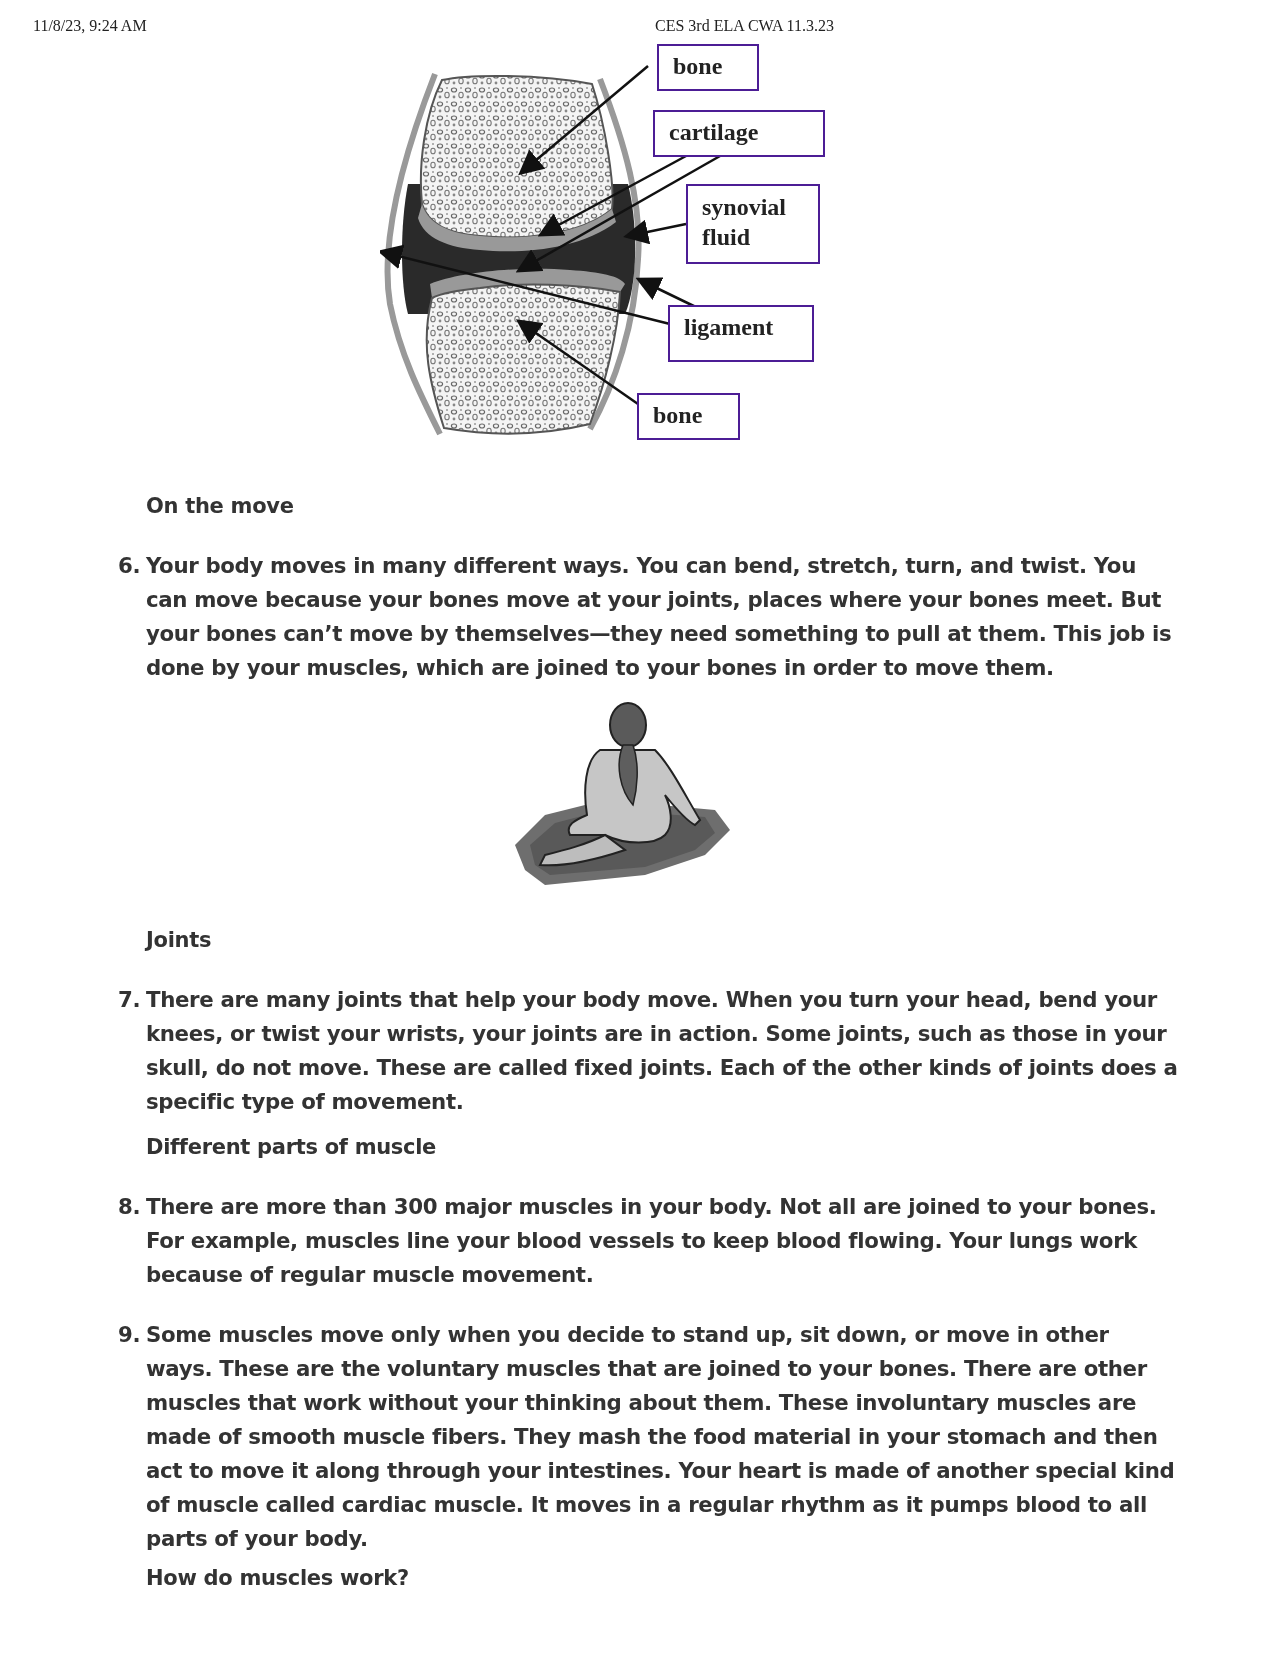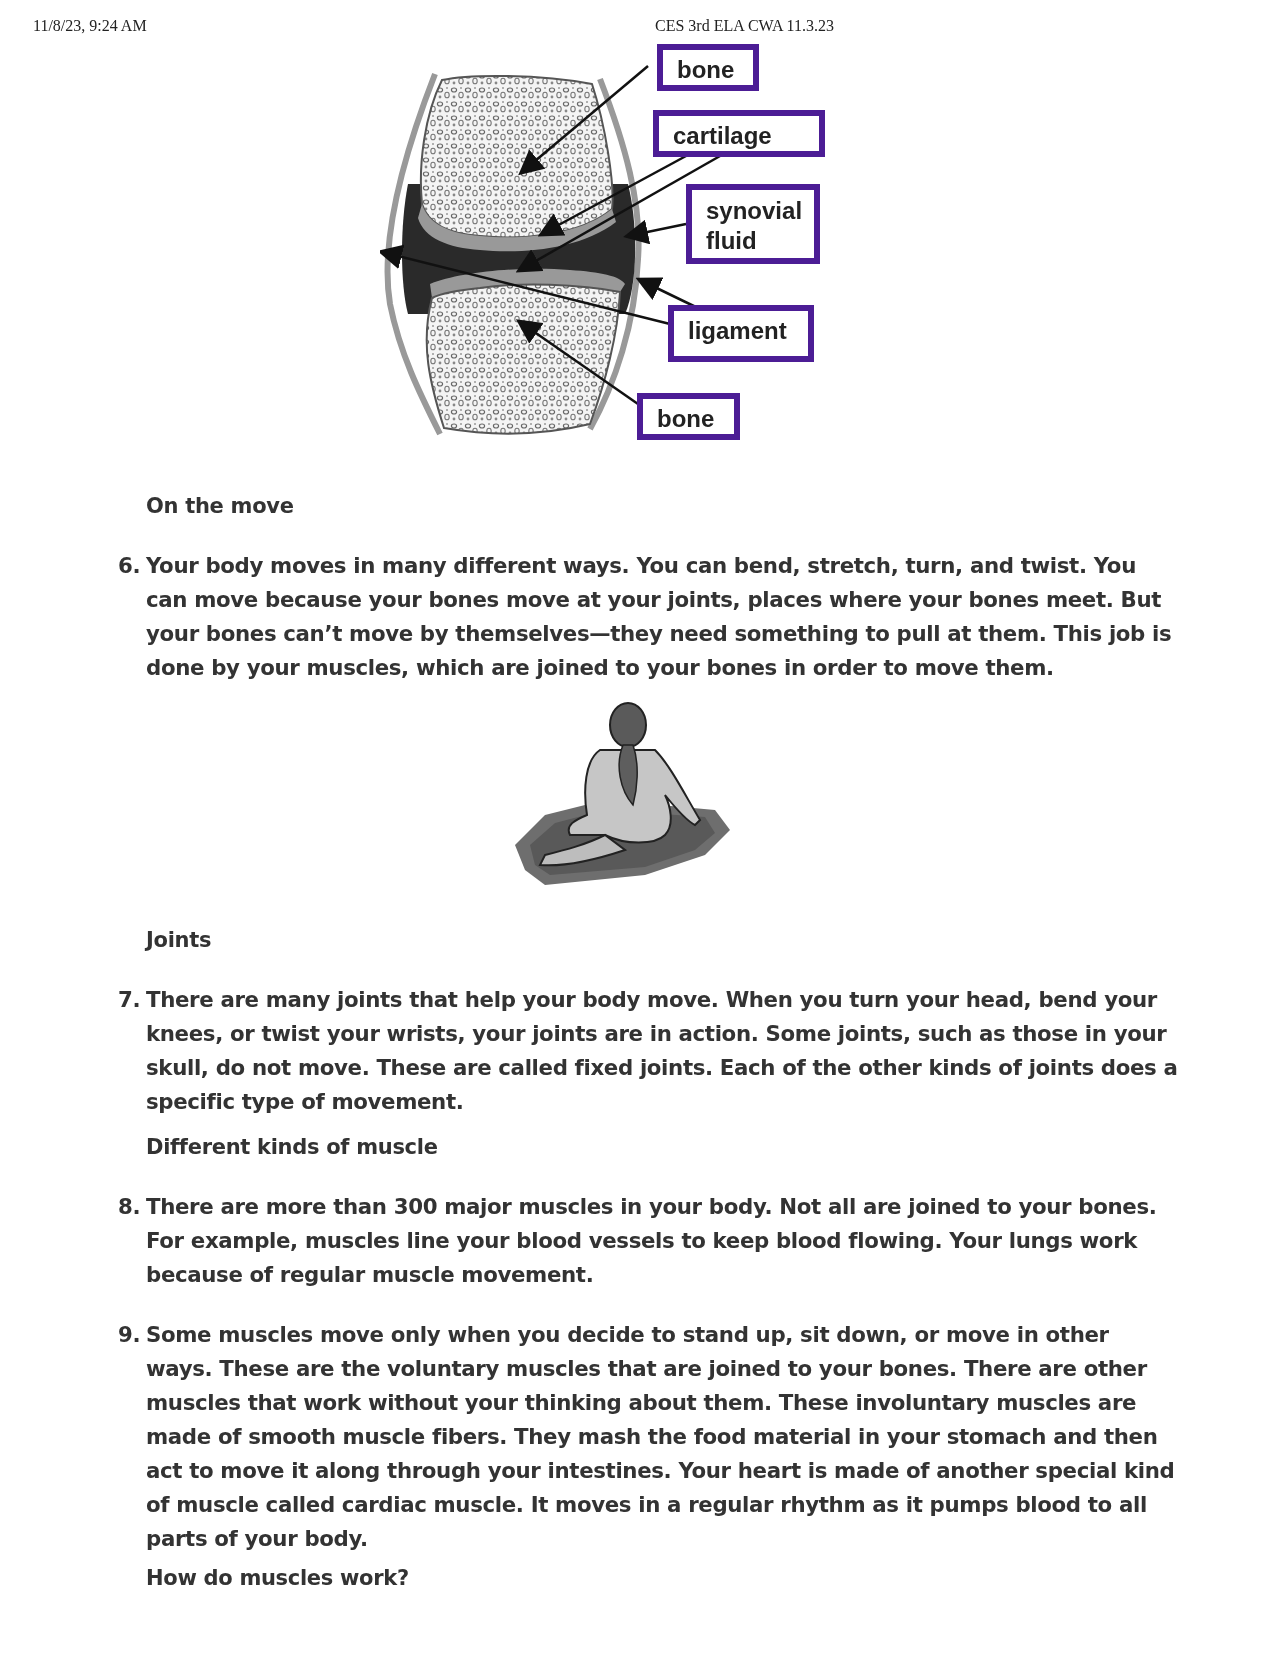--- a/index.html
+++ b/index.html
@@ -2,21 +2,21 @@
 <html><head>
 <meta charset="utf-8">
 <style>
   html, body { margin: 0; padding: 0; background: #ffffff; }
   body { width: 1262px; height: 1654px; position: relative; overflow: hidden; font-family: "DejaVu Sans", sans-serif; color: #333333; }
   .print-header { position: absolute; top: 17px; left: 0; width: 1262px; height: 20px; font-family: "Liberation Serif", serif; font-size: 16px; color: #222; }
   .print-date { position: absolute; left: 33px; top: 0; }
   .print-title { position: absolute; left: 655px; top: 0; }
 
   .diagram { position: absolute; left: 380px; top: 44px; width: 500px; height: 420px; }
-  .label-box { position: absolute; border: 6px solid #4c1d95; background: #fff; font-family: Liberation Sans, sans-serif; font-weight: bold; font-size: 24px; color: #222; padding: 4px 14px; line-height: 32px; box-sizing: border-box; }
+  .label-box { position: absolute; border: 2px solid #4c1d95; background: #fff; font-family: Liberation Serif, serif; font-weight: bold; font-size: 24px; color: #222; padding: 4px 14px; line-height: 32px; box-sizing: border-box; }
 
   .heading { position: absolute; left: 146px; font-weight: bold; font-size: 21px; color: #333; font-family: "DejaVu Sans", sans-serif; letter-spacing: -0.3px; }
   .para { position: absolute; left: 118px; width: 1060px; font-weight: bold; font-size: 21.3px; line-height: 34px; color: #333; letter-spacing: -0.35px; }
   .para .num { position: absolute; left: 0; top: 0; }
   .para .body { margin-left: 28px; display: block; }
 
   .girl { position: absolute; left: 520px; top: 710px; width: 230px; height: 210px; }
 </style>
 </head>
 <body>
@@ -92,21 +92,21 @@
     <path d="M118 50 C110 70, 115 95, 128 110 C132 95, 135 70, 128 50 Z" fill="#5e5e5e" stroke="#222" stroke-width="1.5"></path>
   </svg>
 </div>
 
 <div class="heading" style="top:928px;">Joints</div>
 <div class="para" style="top:983px;">
   <span class="num">7.</span>
   <span class="body">There are many joints that help your body move. When you turn your head, bend your knees, or twist your wrists, your joints are in action. Some joints, such as those in your skull, do not move. These are called fixed joints. Each of the other kinds of joints does a specific type of movement.</span>
 </div>
 
-<div class="heading" style="top:1135px;">Different kinds of muscle</div>
+<div class="heading" style="top:1135px;">Different parts of muscle</div>
 <div class="para" style="top:1190px;">
   <span class="num">8.</span>
   <span class="body">There are more than 300 major muscles in your body. Not all are joined to your bones. For example, muscles line your blood vessels to keep blood flowing. Your lungs work because of regular muscle movement.</span>
 </div>
 <div class="para" style="top:1318px;">
   <span class="num">9.</span>
   <span class="body">Some muscles move only when you decide to stand up, sit down, or move in other ways. These are the voluntary muscles that are joined to your bones. There are other muscles that work without your thinking about them. These involuntary muscles are made of smooth muscle fibers. They mash the food material in your stomach and then act to move it along through your intestines. Your heart is made of another special kind of muscle called cardiac muscle. It moves in a regular rhythm as it pumps blood to all parts of your body.</span>
 </div>
 
 <div class="heading" style="top:1566px;">How do muscles work?</div>

